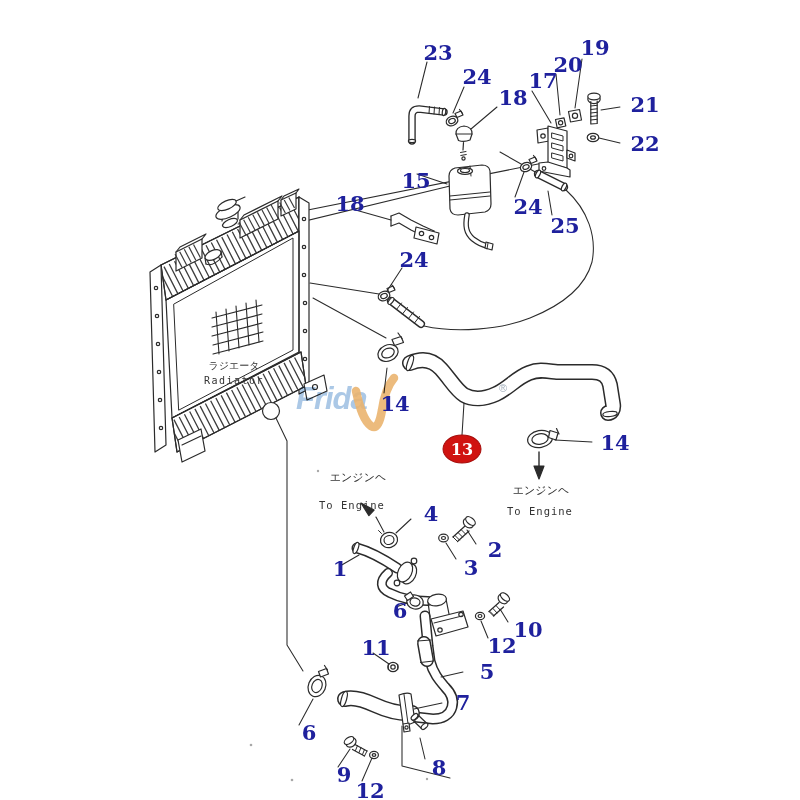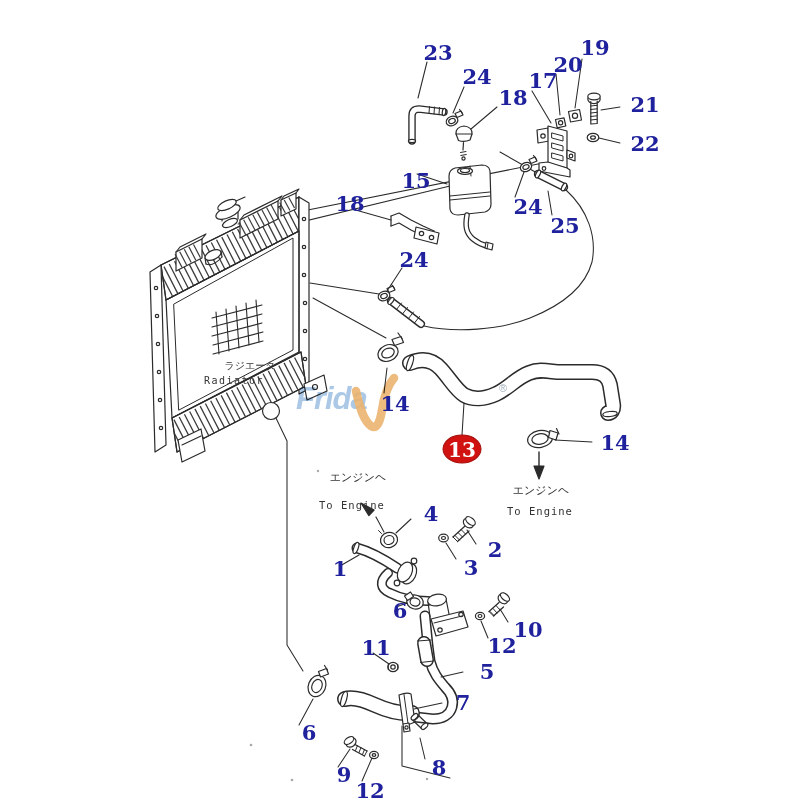--- a/index.html
+++ b/index.html
@@ -16,21 +16,21 @@
   .anno.jp{font-size:11px;}
   .anno.en{font-size:10.5px;letter-spacing:1px;margin-top:8px;}
   .anno.rad-jp{font-size:10px;}
   .anno.rad-en{font-size:10px;letter-spacing:1.5px;}
   .callout-layer{position:absolute;left:12px;top:0;width:800px;height:800px;z-index:4;}
   .callout{position:absolute;transform:translate(-50%,-50%);
            font-family:"DejaVu Serif",serif;font-weight:bold;font-size:21px;color:#1f219d;}
   .badge{position:absolute;transform:translate(-50%,-50%);width:37px;height:27px;
          background:#d01310;border:1px solid #a50c0a;border-radius:50%;z-index:5;
          display:flex;align-items:center;justify-content:center;
-         font-family:"DejaVu Serif",serif;font-weight:bold;font-size:20px;color:#fff;}
+         font-family:"DejaVu Serif",serif;font-weight:bold;font-size:16px;color:#fff;}
 </style>
 </head>
 <body>
 
 <div class="stage">
 
   <svg width="800" height="800" viewBox="0 0 800 800">
     <defs>
       <clipPath id="clipTopBand">
           <path d="M161,265 L299,197 L299,231 L166,300 Z"></path>
@@ -358,21 +358,21 @@
   </svg>
 
   <div class="wm">
     <div class="wm-text" style="left:296px;top:381px;">Frida</div>
     <svg width="800" height="800" style="position:absolute;left:0;top:0;">
       <path d="M356,391 C360,409 364,421 371,426 C377,429.5 380,422 382,410 C384,396 388,385 394,378" stroke="#eab46f" stroke-width="8.5" fill="none" stroke-linecap="round" opacity="0.9"></path>
     </svg>
     <div class="wm-reg" style="left:499px;top:382px;">®</div>
   </div>
 
-  <div class="anno rad-jp" style="left:234px;top:366px;font-family:'DejaVu Sans',sans-serif;margin-left:16px;">ラジエータ</div>
+  <div class="anno rad-jp" style="left:234px;top:366px;font-family:'DejaVu Sans',sans-serif;">ラジエータ</div>
   <div class="anno rad-en" style="left:234px;top:380px;">Radiator</div>
 
   <div class="anno jp" style="left:358px;top:477px;font-family:'DejaVu Sans',sans-serif;">エンジンヘ</div>
   <div class="anno en" style="left:352px;top:497px;">To Engine</div>
 
   <div class="anno jp" style="left:541px;top:490px;font-family:'DejaVu Sans',sans-serif;">エンジンヘ</div>
   <div class="anno en" style="left:540px;top:503px;">To Engine</div>
 
   <div class="callout-layer">
       <div class="callout" style="left: 426px; top: 52px;">23</div>

